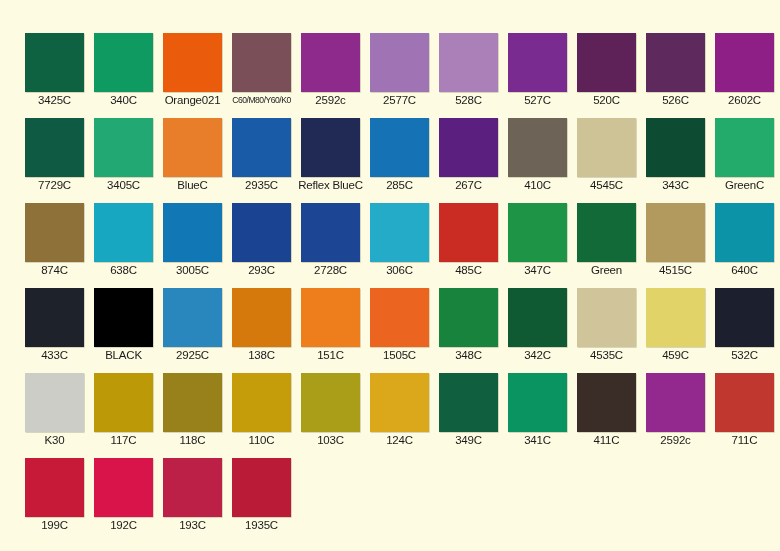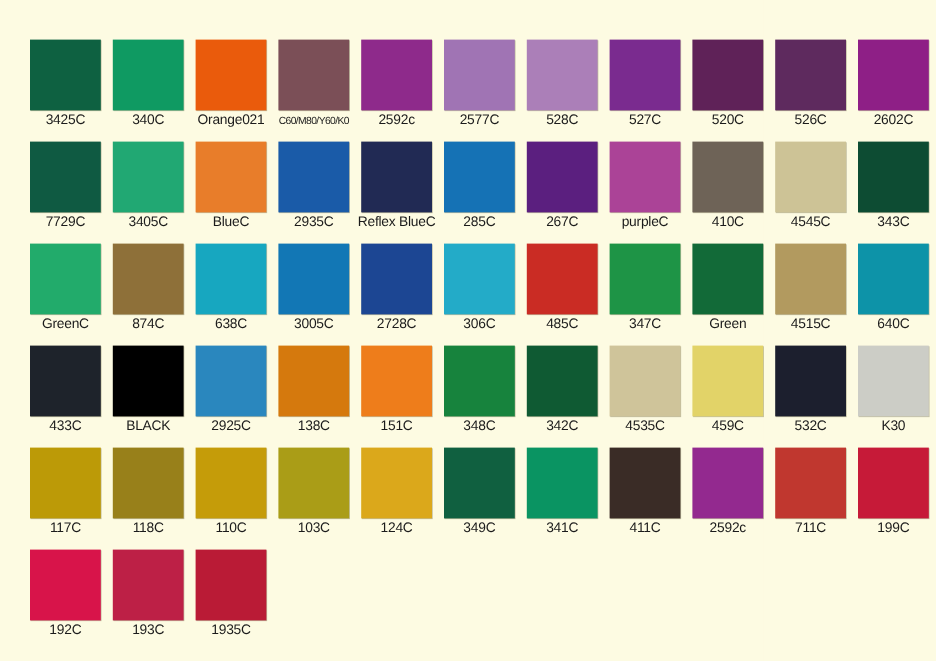--- a/index.html
+++ b/index.html
@@ -133,24 +133,20 @@
       </div>
       <div class="swatch-cell">
         <div class="swatch-chip" style="background-color: rgb(21, 114, 181);"></div>
         <div class="swatch-label">285C</div>
       </div>
       <div class="swatch-cell">
         <div class="swatch-chip" style="background-color: rgb(91, 31, 127);"></div>
         <div class="swatch-label">267C</div>
       </div>
       <div class="swatch-cell">
-        <div class="swatch-chip" style="background-color: rgb(171, 67, 151);"></div>
-        <div class="swatch-label">purpleC</div>
-      </div>
-      <div class="swatch-cell">
         <div class="swatch-chip" style="background-color: rgb(110, 99, 87);"></div>
         <div class="swatch-label">410C</div>
       </div>
       <div class="swatch-cell">
         <div class="swatch-chip" style="background-color: rgb(205, 195, 150);"></div>
         <div class="swatch-label">4545C</div>
       </div>
       <div class="swatch-cell">
         <div class="swatch-chip" style="background-color: rgb(13, 76, 51);"></div>
         <div class="swatch-label">343C</div>
@@ -165,20 +161,24 @@
       </div>
       <div class="swatch-cell">
         <div class="swatch-chip" style="background-color: rgb(23, 167, 192);"></div>
         <div class="swatch-label">638C</div>
       </div>
       <div class="swatch-cell">
         <div class="swatch-chip" style="background-color: rgb(18, 119, 181);"></div>
         <div class="swatch-label">3005C</div>
       </div>
       <div class="swatch-cell">
+        <div class="swatch-chip" style="background-color: rgb(26, 67, 145);"></div>
+        <div class="swatch-label">293C</div>
+      </div>
+      <div class="swatch-cell">
         <div class="swatch-chip" style="background-color: rgb(28, 70, 147);"></div>
         <div class="swatch-label">2728C</div>
       </div>
       <div class="swatch-cell">
         <div class="swatch-chip" style="background-color: rgb(35, 171, 200);"></div>
         <div class="swatch-label">306C</div>
       </div>
       <div class="swatch-cell">
         <div class="swatch-chip" style="background-color: rgb(202, 44, 36);"></div>
         <div class="swatch-label">485C</div>
@@ -211,20 +211,24 @@
         <div class="swatch-chip" style="background-color: rgb(42, 135, 190);"></div>
         <div class="swatch-label">2925C</div>
       </div>
       <div class="swatch-cell">
         <div class="swatch-chip" style="background-color: rgb(213, 121, 13);"></div>
         <div class="swatch-label">138C</div>
       </div>
       <div class="swatch-cell">
         <div class="swatch-chip" style="background-color: rgb(238, 125, 27);"></div>
         <div class="swatch-label">151C</div>
+      </div>
+      <div class="swatch-cell">
+        <div class="swatch-chip" style="background-color: rgb(235, 100, 32);"></div>
+        <div class="swatch-label">1505C</div>
       </div>
       <div class="swatch-cell">
         <div class="swatch-chip" style="background-color: rgb(23, 131, 61);"></div>
         <div class="swatch-label">348C</div>
       </div>
       <div class="swatch-cell">
         <div class="swatch-chip" style="background-color: rgb(15, 90, 51);"></div>
         <div class="swatch-label">342C</div>
       </div>
       <div class="swatch-cell">

